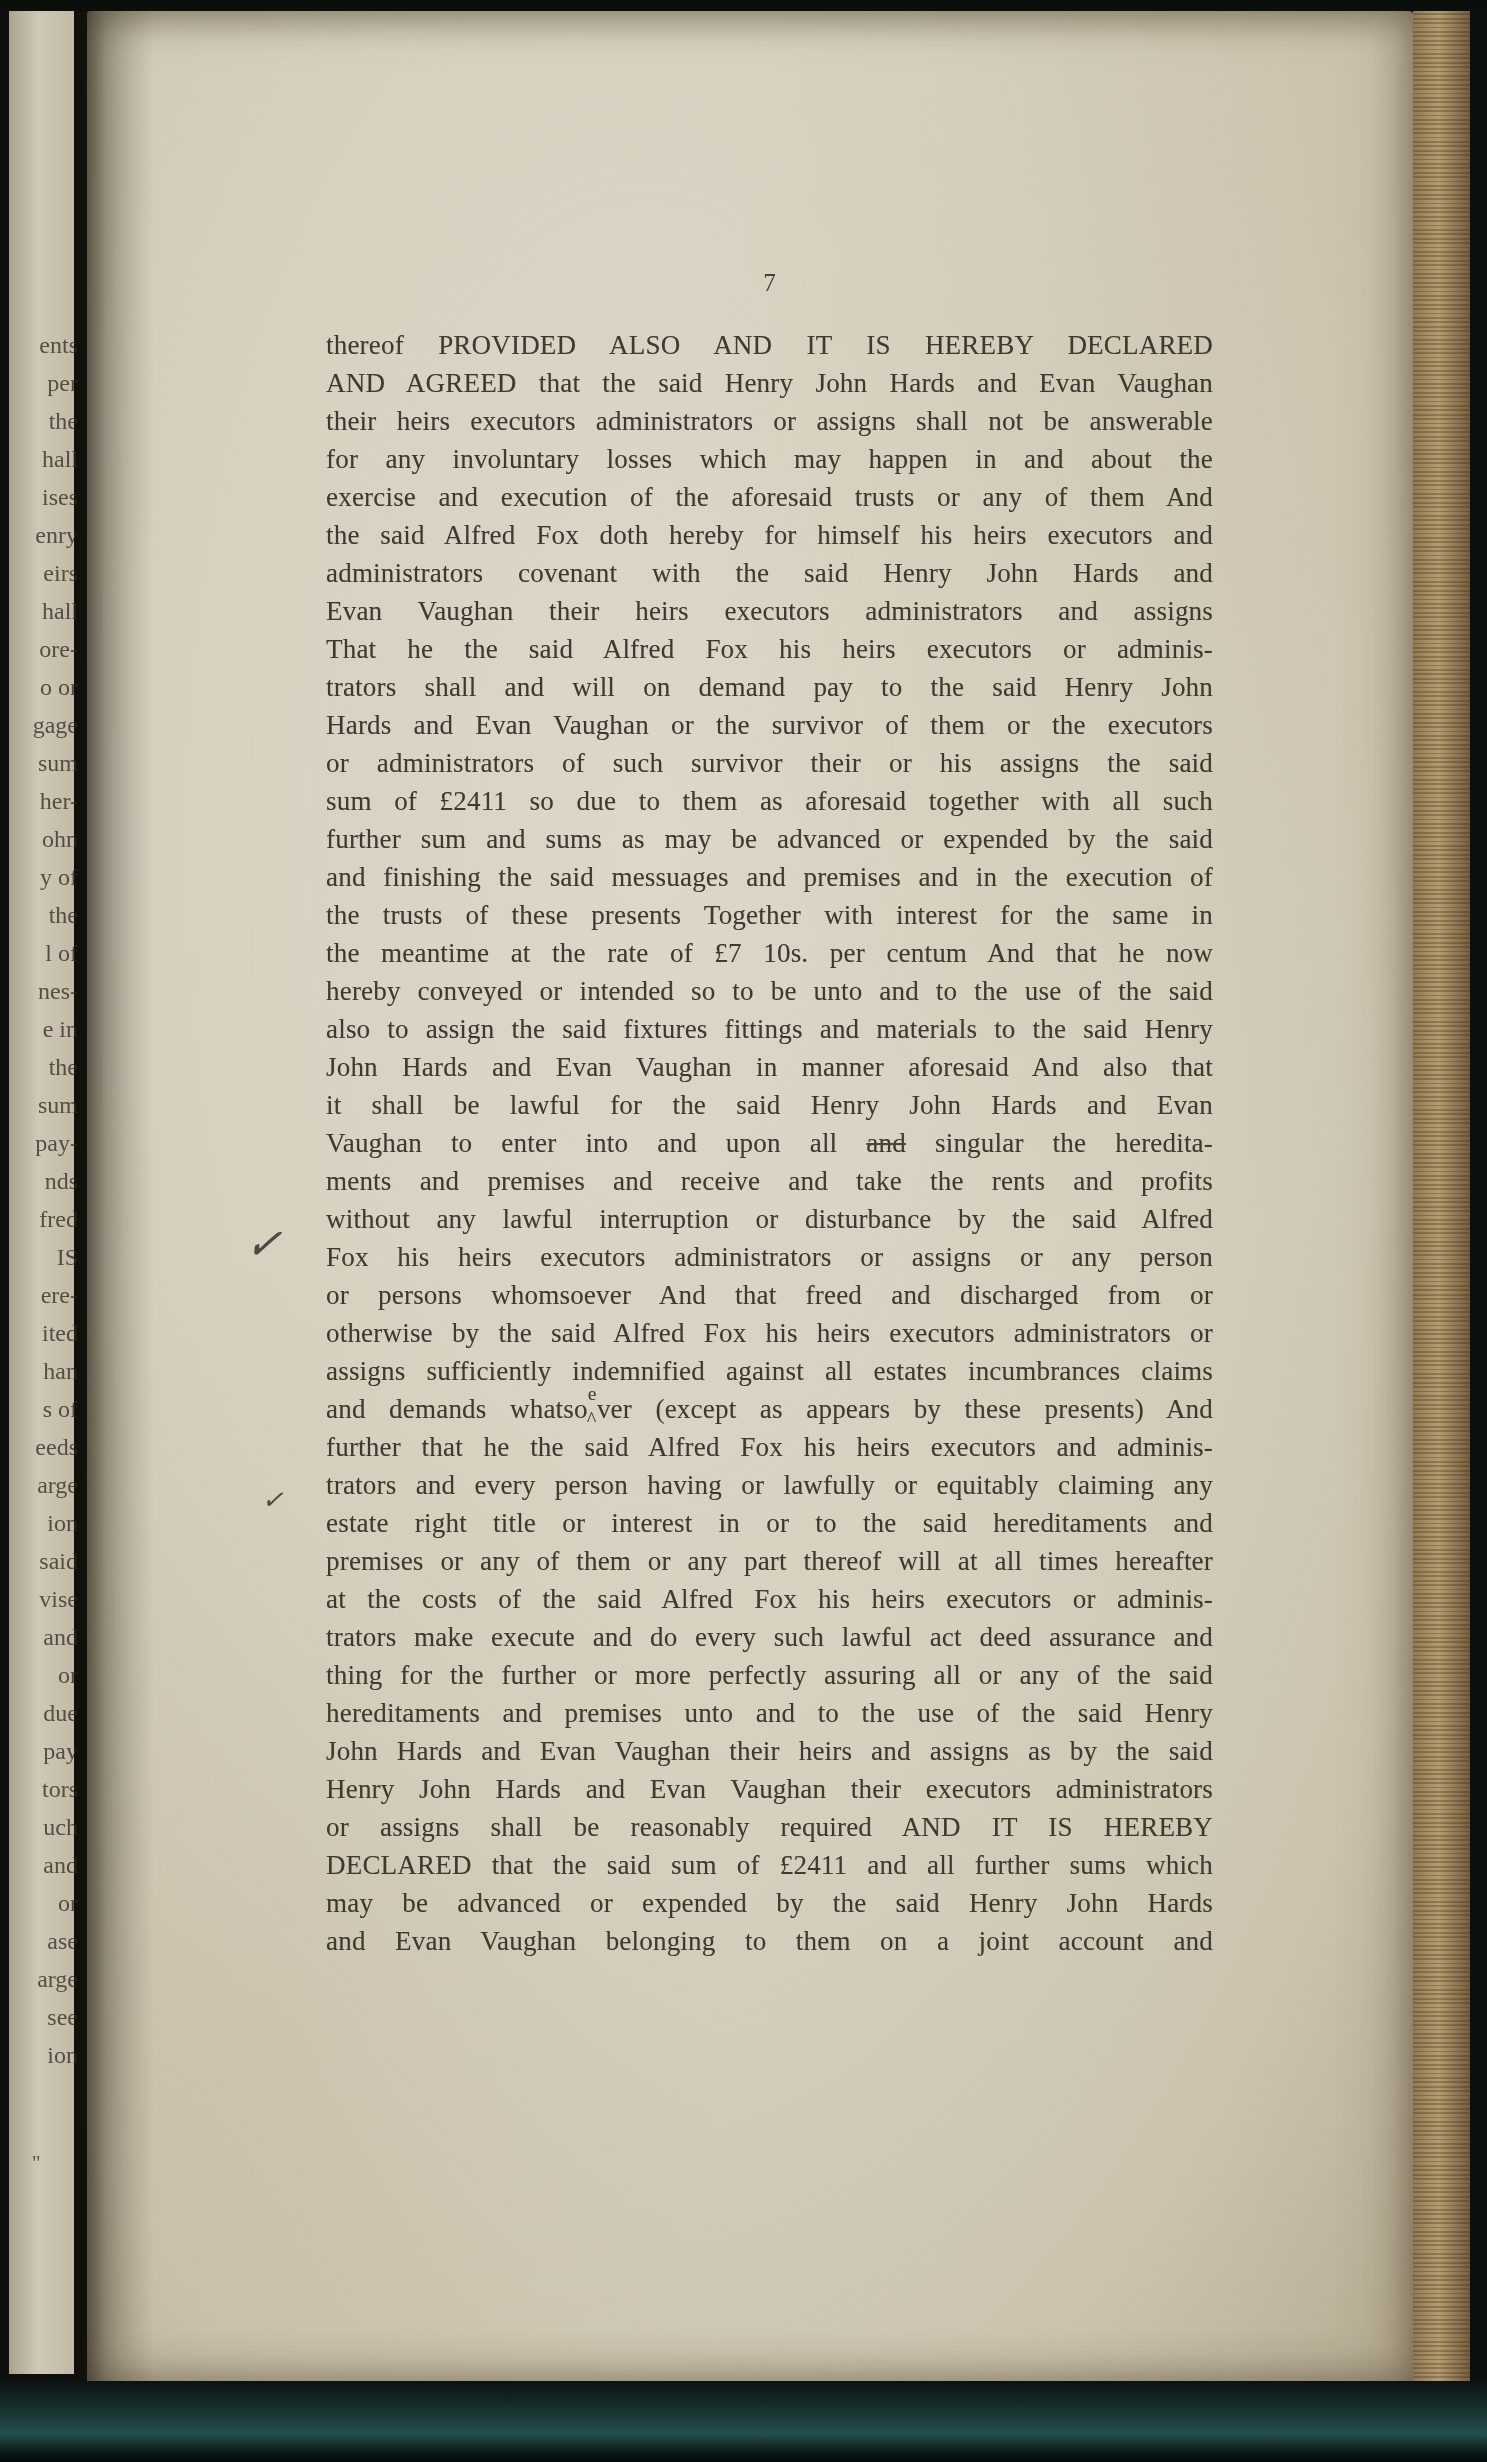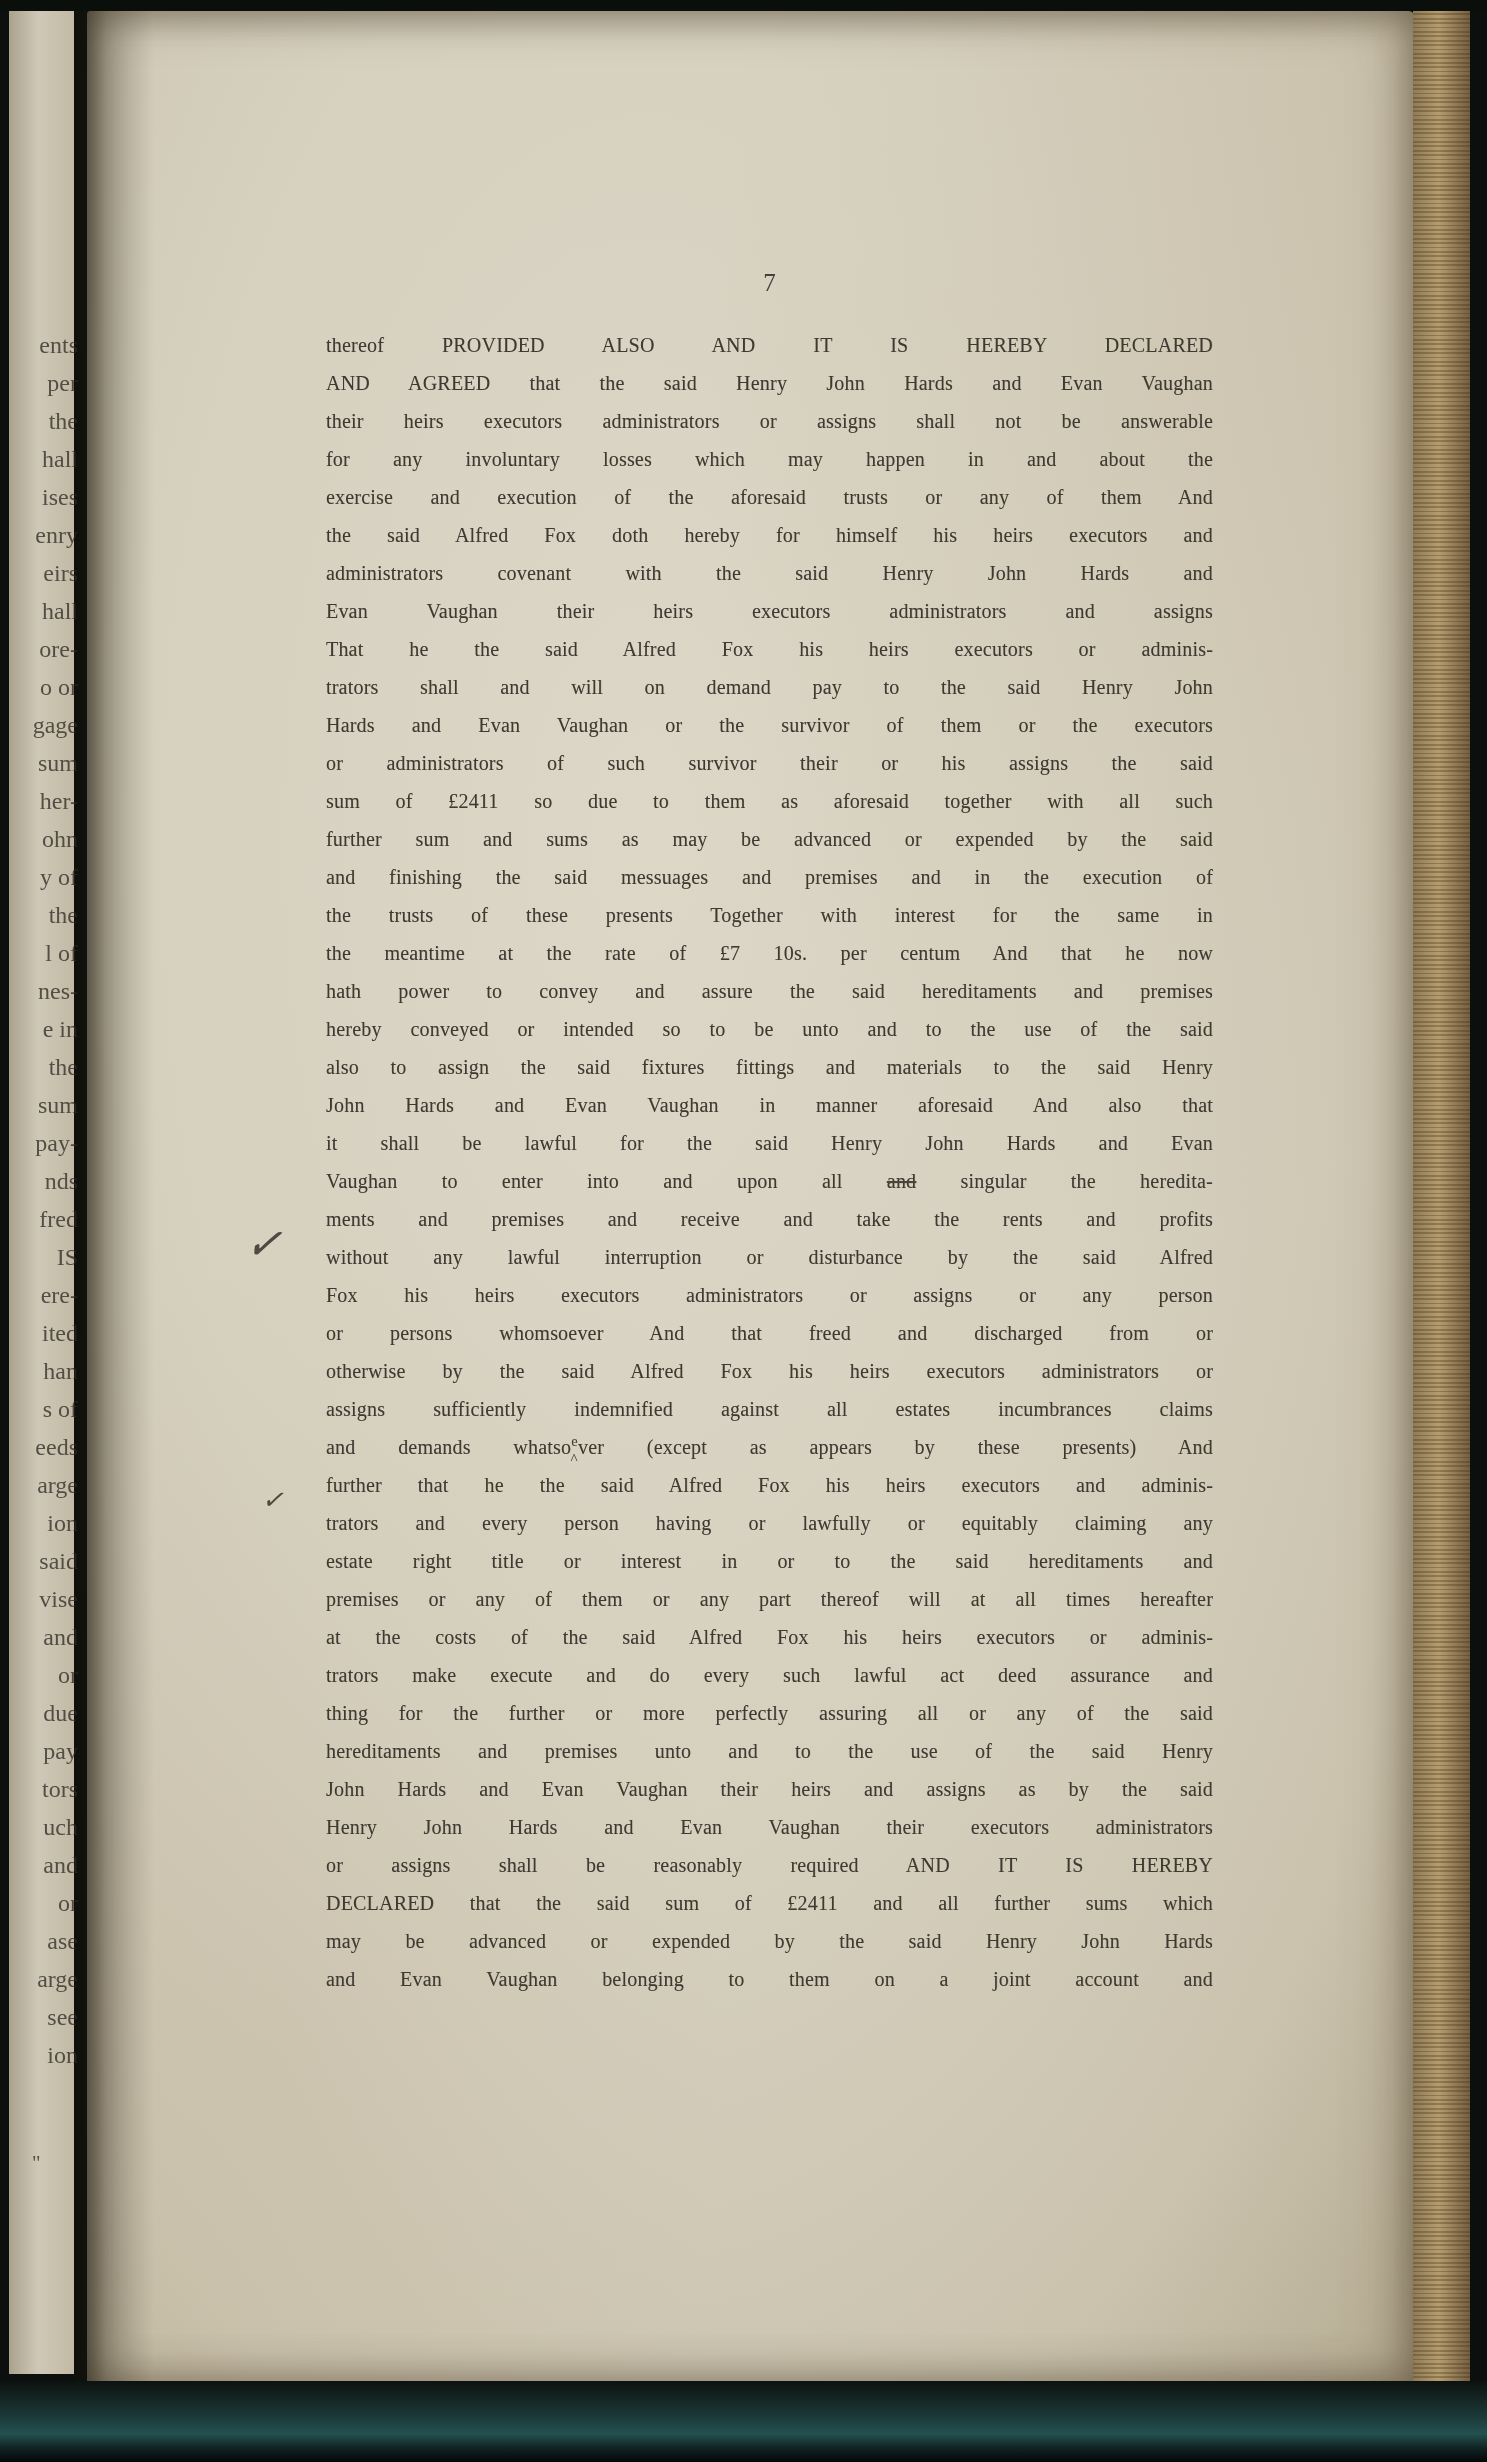--- a/index.html
+++ b/index.html
@@ -55,21 +55,21 @@
     position:absolute;left:0;top:0;width:100%;height:10.6px;
     background:#0a0f0c;z-index:5;
   }
 
   .page-number{
     position:absolute;left:326px;top:269px;width:887px;
     text-align:center;font-size:25px;color:#45423a;z-index:6;
   }
   .text-block{
     position:absolute;left:326px;top:326px;width:887px;
-    font-size:20px;line-height:38px;color:#3e3a31;
+    font-size:27px;line-height:38px;color:#3e3a31;
     letter-spacing:0.2px;z-index:6;
     text-shadow:0.3px 0.4px 0.5px rgba(62,58,49,0.28);
   }
   .tline{
     text-align:justify;text-align-last:justify;
     height:38px;overflow:visible;
   }
   .strike{
     text-decoration:line-through;
     text-decoration-thickness:2.2px;
@@ -172,21 +172,20 @@
       <div class="tline">Evan Vaughan their heirs executors administrators and assigns</div>
       <div class="tline">That he the said Alfred Fox his heirs executors or adminis-</div>
       <div class="tline">trators shall and will on demand pay to the said Henry John</div>
       <div class="tline">Hards and Evan Vaughan or the survivor of them or the executors</div>
       <div class="tline">or administrators of such survivor their or his assigns the said</div>
       <div class="tline">sum of £2411 so due to them as aforesaid together with all such</div>
       <div class="tline">further sum and sums as may be advanced or expended by the said</div>
       <div class="tline">and finishing the said messuages and premises and in the execution of</div>
       <div class="tline">the trusts of these presents Together with interest for the same in</div>
       <div class="tline">the meantime at the rate of £7 10s. per centum And that he now</div>
-      <div class="tline">hath power to convey and assure the said hereditaments and premises</div>
       <div class="tline">hereby conveyed or intended so to be unto and to the use of the said</div>
       <div class="tline">also to assign the said fixtures fittings and materials to the said Henry</div>
       <div class="tline">John Hards and Evan Vaughan in manner aforesaid And also that</div>
       <div class="tline">it shall be lawful for the said Henry John Hards and Evan</div>
       <div class="tline">Vaughan to enter into and upon all <span class="strike">and</span> singular the heredita-</div>
       <div class="tline">ments and premises and receive and take the rents and profits</div>
       <div class="tline">without any lawful interruption or disturbance by the said Alfred</div>
       <div class="tline">Fox his heirs executors administrators or assigns or any person</div>
       <div class="tline">or persons whomsoever And that freed and discharged from or</div>
       <div class="tline">otherwise by the said Alfred Fox his heirs executors administrators or</div>

